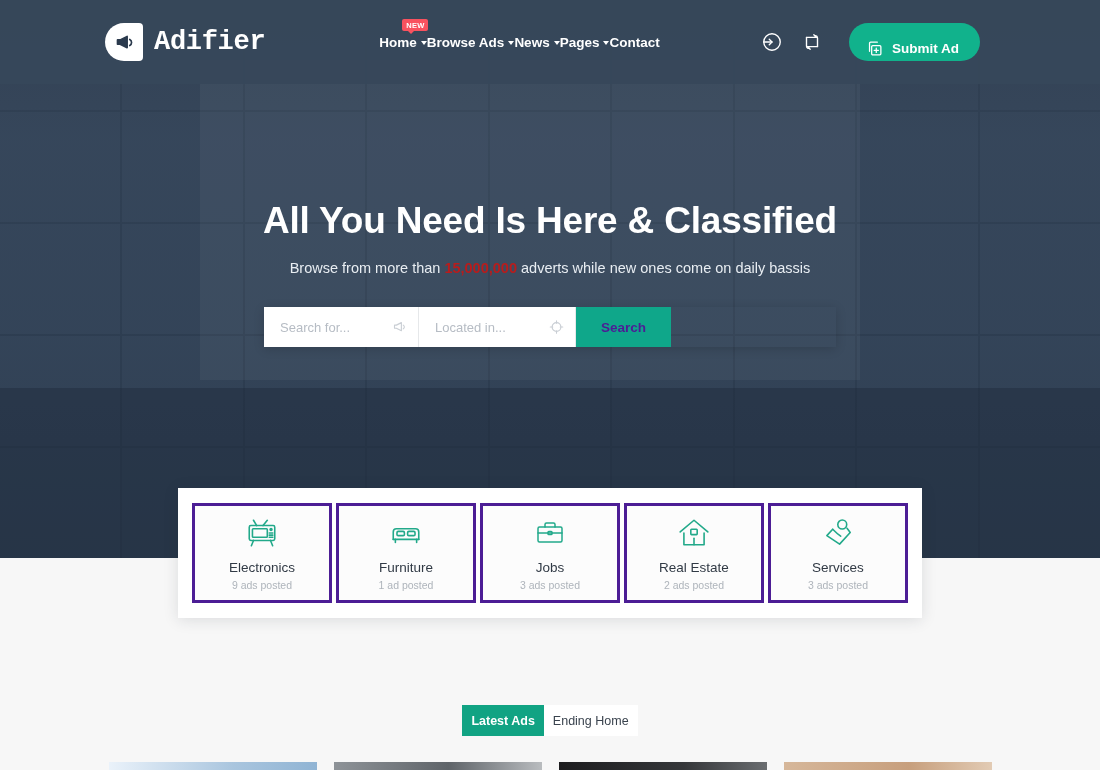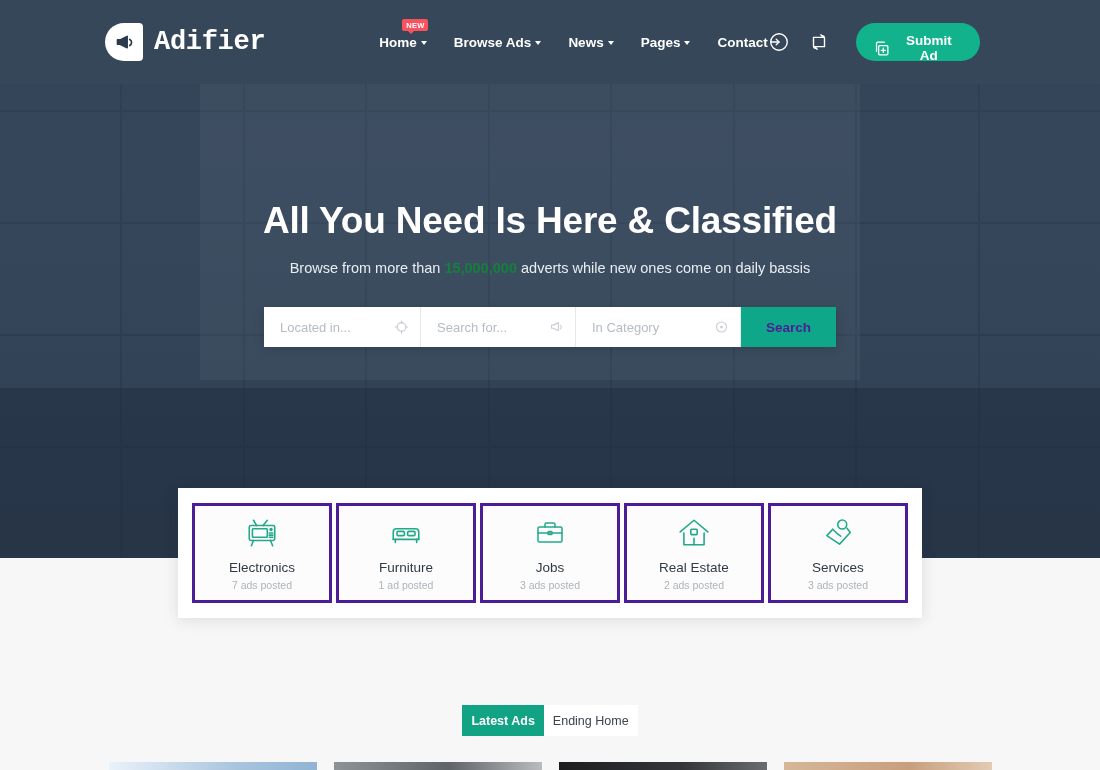--- a/index.html
+++ b/index.html
@@ -99,21 +99,20 @@
     color: #ffffff;
     font-size: 27px;
     font-weight: bold;
     letter-spacing: -0.3px;
   }
 
   .nav {
     display: flex;
     align-items: center;
     margin-left: 114px;
-    gap: 27px;
   }
   .nav-item {
     position: relative;
     color: #ffffff;
     font-size: 13.5px;
     font-weight: bold;
     white-space: nowrap;
     display: flex;
     align-items: center;
     gap: 4px;
@@ -185,21 +184,21 @@
     color: #ffffff;
     font-size: 37px;
     font-weight: bold;
     letter-spacing: -0.2px;
   }
   .hero-sub {
     margin-top: 18px;
     color: #e8edf2;
     font-size: 14.5px;
   }
-  .hero-sub b { color: #15803d; font-weight: bold; }
+  .hero-sub b { color: #b91c1c; font-weight: bold; }
 
   .searchbar {
     margin: 31px auto 0;
     width: 572px;
     height: 40px;
     display: flex;
     box-shadow: 0 2px 10px rgba(0,0,0,0.16);
   }
   .sfield {
     position: relative;
@@ -455,70 +454,61 @@
 <div class="hero-content">
 
   <h1 class="hero-title">All You Need Is Here &amp; Classified</h1>
 
   <p class="hero-sub">
     <span>Browse from more than </span><b>15,000,000</b><span> adverts while new ones come on daily bassis</span>
   </p>
 
   <div class="searchbar">
 
+    <div class="sfield f1">
+      <input type="text" placeholder="Search for..." style="">
+      <span class="fi">
+        <svg width="15" height="15" viewBox="0 0 24 24" fill="none" stroke="#c9ced4" stroke-width="1.8" stroke-linecap="round" stroke-linejoin="round">
+          <path d="M4 9v5h3l8 4V5L7 9H4z"></path>
+          <path d="M18 9a3.5 3.5 0 010 6"></path>
+        </svg>
+      </span>
+    </div>
+
     <div class="sfield f2">
       <input type="text" placeholder="Located in..." style="">
       <span class="fi">
         <svg width="15" height="15" viewBox="0 0 24 24" fill="none" stroke="#c9ced4" stroke-width="1.8" stroke-linecap="round">
           <circle cx="12" cy="12" r="7"></circle>
           <path d="M12 2v4M12 18v4M2 12h4M18 12h4"></path>
         </svg>
       </span>
     </div>
 
-    <div class="sfield f1">
-      <input type="text" placeholder="Search for..." style="">
-      <span class="fi">
-        <svg width="15" height="15" viewBox="0 0 24 24" fill="none" stroke="#c9ced4" stroke-width="1.8" stroke-linecap="round" stroke-linejoin="round">
-          <path d="M4 9v5h3l8 4V5L7 9H4z"></path>
-          <path d="M18 9a3.5 3.5 0 010 6"></path>
-        </svg>
-      </span>
-    </div>
-
-    <div class="sfield f3">
-      <input type="text" placeholder="In Category" style="">
-      <span class="fi">
-        <svg width="15" height="15" viewBox="0 0 24 24" fill="none" stroke="#c9ced4" stroke-width="1.8">
-          <circle cx="12" cy="12" r="8"></circle>
-          <circle cx="12" cy="12" r="2.2" fill="#c9ced4" stroke="none"></circle>
-        </svg>
-      </span>
-    </div>
 
     <button class="search-btn">Search</button>
 
   </div>
 </div>
 
 <div class="cats-panel">
 
   <div class="cat">
     <span class="cat-icon">
       <svg width="34" height="34" viewBox="0 0 32 32" fill="none" stroke="#22a98a" stroke-width="1.5" stroke-linecap="round" stroke-linejoin="round">
         <rect x="4" y="9" width="24" height="14" rx="1.5"></rect>
         <rect x="7" y="12" width="14" height="8" rx="0.7"></rect>
         <circle cx="24.5" cy="12.8" r="0.9"></circle>
         <path d="M22.8 16h3.4M22.8 18h3.4M22.8 20h3.4"></path>
         <path d="M11 9L8 4M17 9l4-5"></path>
         <path d="M8 23l-2 5M24 23l2 5"></path>
       </svg>
     </span>
     <span class="cat-name">Electronics</span>
-    <span class="cat-count">7 ads posted</span>
+    <span class="cat-count">9 ads posted</span>
   </div>
 
   <div class="cat">
     <span class="cat-icon">
       <svg width="34" height="34" viewBox="0 0 32 32" fill="none" stroke="#22a98a" stroke-width="1.5" stroke-linecap="round" stroke-linejoin="round">
         <path d="M4 22v-7a3 3 0 013-3h18a3 3 0 013 3v7"></path>
         <path d="M4 22h24"></path>
         <rect x="7.5" y="14.5" width="7" height="4" rx="1.2"></rect>
         <rect x="17.5" y="14.5" width="7" height="4" rx="1.2"></rect>
         <path d="M6 22v3M26 22v3"></path>

